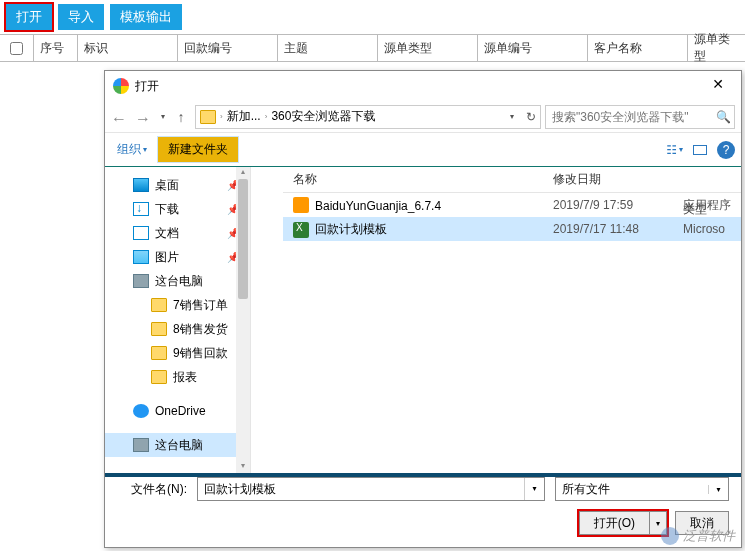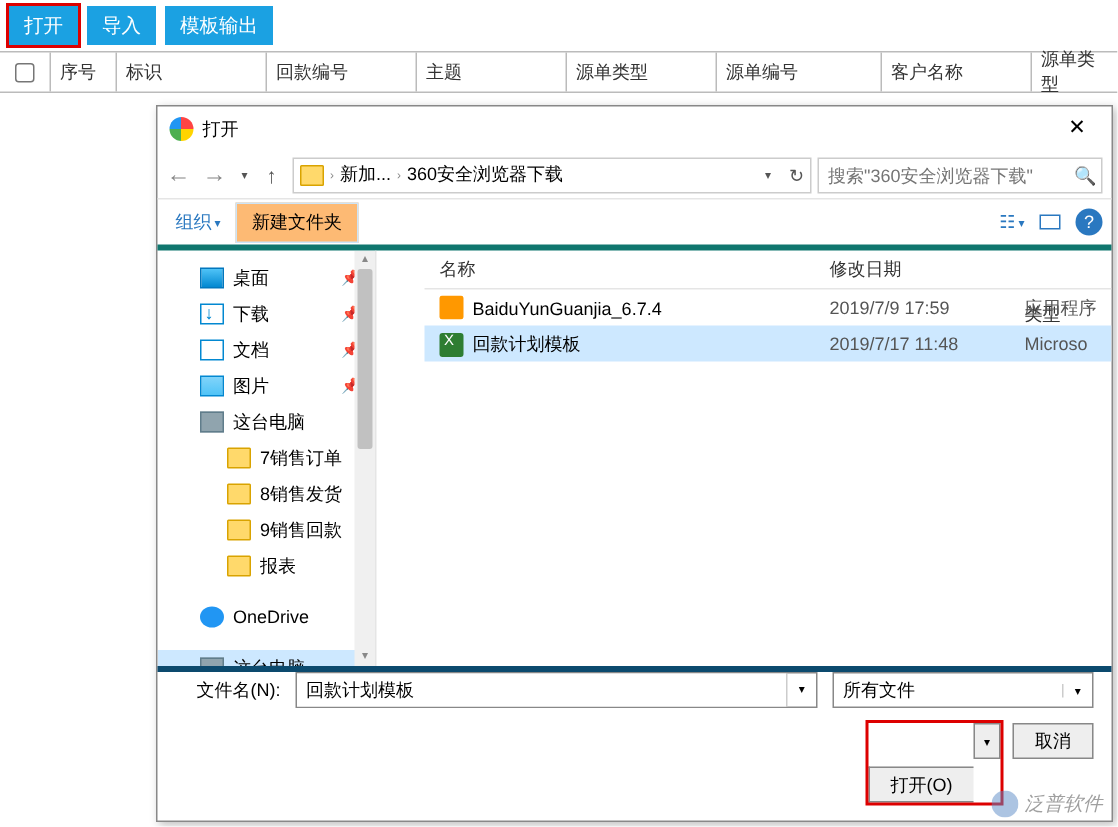--- a/index.html
+++ b/index.html
@@ -35,24 +35,24 @@
 .addrbar .folder-icon { width: 16px; height: 14px; background: #ffd96b; border: 1px solid #d9a300; border-radius: 1px; }
 .addrbar .crumb { cursor: pointer; }
 .addrbar .sep { color: #888; font-size: 8px; }
 .addrbar .spacer { flex: 1; }
 .addrbar .drop { font-size: 8px; color: #555; margin: 0 4px; }
 .addrbar .refresh { font-size: 12px; color: #555; cursor: pointer; margin-left: 4px; }
 .searchbox { width: 190px; border: 1px solid #ccc; height: 24px; display: flex; align-items: center; }
 .searchbox input { flex: 1; border: none; outline: none; font-size: 12px; padding: 0 6px; color: #888; }
 .searchbox .sicon { width: 24px; text-align: center; color: #555; cursor: pointer; }
 
-.cmdbar { display: flex; align-items: center; height: 34px; border-bottom: 4px solid #0f766e; padding: 0 6px; }
+.cmdbar { display: flex; align-items: center; height: 34px; border-bottom: 1px solid #0f766e; padding: 0 6px; }
 .cmdbar .org { color: #2a78c0; padding: 4px 6px; cursor: pointer; display: flex; align-items: center; gap: 2px; }
 .cmdbar .org .dd { font-size: 8px; }
-.cmdbar .newf { background: #fdba74; border: 1px solid #cce4f7; padding: 4px 10px; margin-left: 4px; cursor: pointer; }
+.cmdbar .newf { background: #eab308; border: 1px solid #cce4f7; padding: 4px 10px; margin-left: 4px; cursor: pointer; }
 .cmdbar .rspace { flex: 1; }
 .cmdbar .viewbtn { display: flex; align-items: center; gap: 2px; margin-right: 10px; color: #2a78c0; cursor: pointer; }
 .cmdbar .viewbtn .box { width: 14px; height: 10px; border: 1px solid #2a78c0; }
 .cmdbar .viewbtn .dd { font-size: 8px; }
 .cmdbar .help { width: 18px; height: 18px; border-radius: 50%; background: #2a78c0; color: #fff; text-align: center; line-height: 18px; font-size: 12px; cursor: pointer; }
 
 .body { flex: 1; display: flex; overflow: hidden; }
 .sidebar { width: 172px; border-right: 1px solid #e5e5e5; overflow-y: auto; padding: 6px 0; }
 .sb-item { display: flex; align-items: center; height: 24px; padding-left: 28px; gap: 6px; cursor: pointer; position: relative; }
 .sb-item.sub { padding-left: 46px; }
@@ -90,21 +90,21 @@
 .fname-input { flex: 1; display: flex; border: 1px solid #888; height: 24px; }
 .fname-input input { flex: 1; border: none; outline: none; padding: 0 6px; font-size: 12px; }
 .fname-input .dd { width: 20px; text-align: center; line-height: 22px; font-size: 8px; border-left: 1px solid #ccc; cursor: pointer; }
 .filter { width: 174px; border: 1px solid #888; height: 24px; display: flex; align-items: center; }
 .filter span { flex: 1; padding: 0 6px; }
 .filter .dd { width: 20px; text-align: center; font-size: 8px; border-left: 1px solid #ccc; cursor: pointer; }
 .btnrow { display: flex; justify-content: flex-end; gap: 8px; }
 .btn-container { display: flex; }
 .btn-open-wrap { outline: 2px solid #d00; }
 .dlgbtn { height: 24px; border: 1px solid #888; background: #eee; padding: 0 14px; cursor: pointer; font-size: 12px; }
-.dlgbtn.split { border-right: none; margin-top: 29px; }
+.dlgbtn.split { border-right: none; }
 .ddbtn { height: 24px; width: 18px; border: 1px solid #888; background: #eee; cursor: pointer; font-size: 8px; }
 
 .watermark { position: absolute; right: 10px; bottom: 6px; font-size: 13px; color: #a0a0a0; font-style: italic; display: flex; align-items: center; gap: 4px; margin-top: 40px; }
 .watermark .wlogo { width: 18px; height: 18px; border-radius: 50%; background: radial-gradient(circle,#5b8ac7 40%, transparent 41%), #5b8ac7; opacity: .5; }
 </style>
 </head>
 <body>
 
 <div class="toolbar">
   <button class="tbtn highlighted">打开</button>

